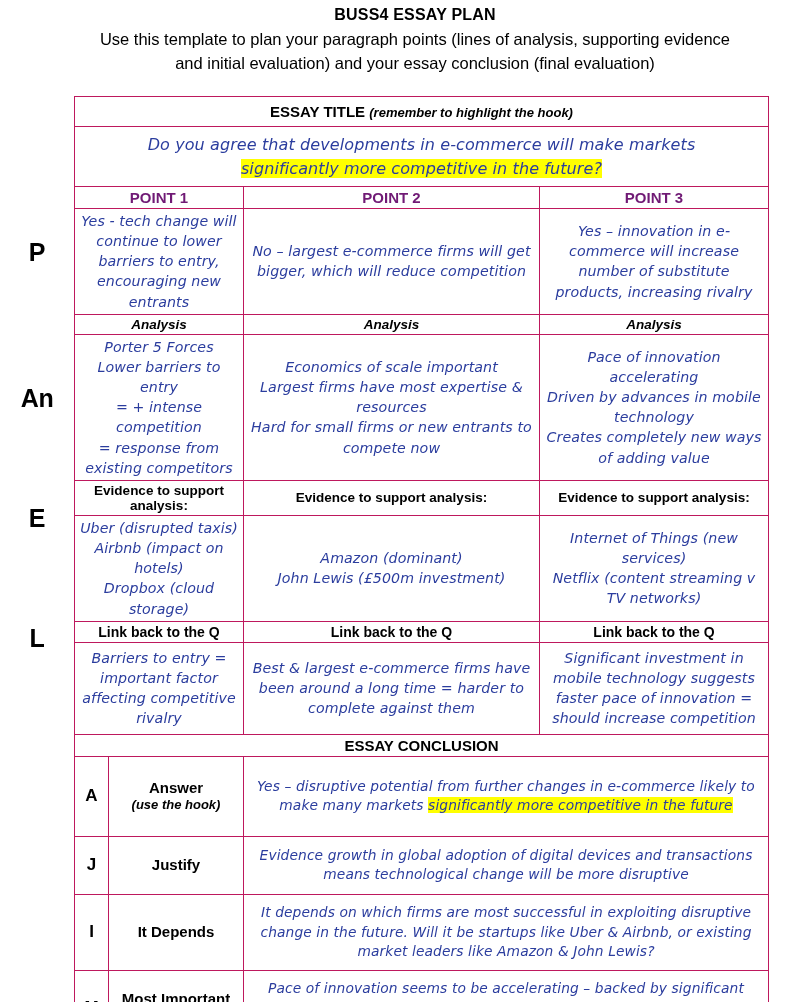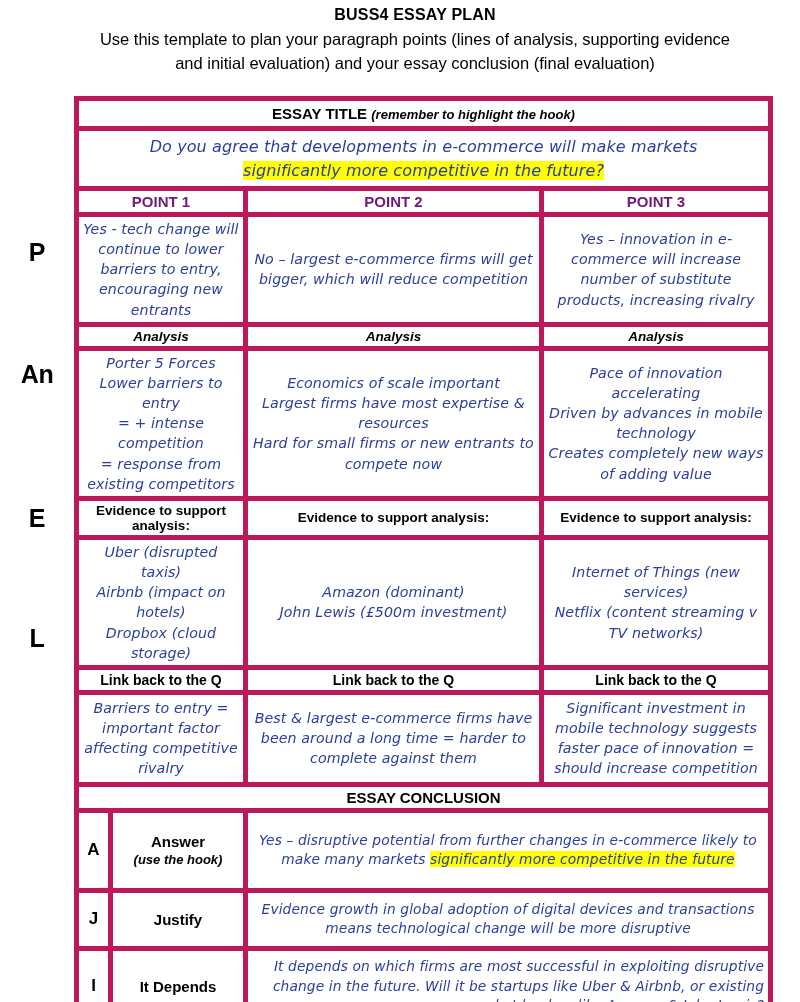--- a/index.html
+++ b/index.html
@@ -50,21 +50,21 @@
   
   .grid {
     position: absolute;
     left: 74px;
     top: 96px;
     width: 694px;
     border-collapse: collapse;
     table-layout: fixed;
   }
   .grid td {
-    border: 5px solid #be185d;
+    border: 1px solid #be185d;
     background: #ffffff;
     padding: 2px 4px;
     vertical-align: middle;
     text-align: center;
   }
   
   .grid tr.band td { border-top-color: #8a8a8a; }
 
   .hdr {
     font-weight: bold;
@@ -146,21 +146,21 @@
 </style>
 </head>
 <body>
 
 <div id="page">
 
   <div class="doc-title">BUSS4 ESSAY PLAN</div>
   <div class="doc-sub">Use this template to plan your paragraph points (lines of analysis, supporting evidence and initial evaluation) and your essay conclusion (final evaluation)</div>
 
   <div class="spine" style="top:238px;">P</div>
-  <div class="spine" style="top:360px;">An</div>
+  <div class="spine" style="top:384px;">An</div>
   <div class="spine" style="top:504px;">E</div>
   <div class="spine" style="top:624px;">L</div>
 
   <table class="grid">
     <colgroup>
       <col style="width:34px">
       <col style="width:135px">
       <col style="width:60px">
       <col style="width:236px">
       <col style="width:229px">
@@ -257,21 +257,21 @@
 
     <tr>
       <td class="aj-letter">J</td>
       <td class="aj-label">Justify</td>
       <td colspan="3" class="hand tight" style="height:58px; text-align:center;">Evidence growth in global adoption of digital devices and transactions means technological change will be more disruptive</td>
     </tr>
 
     <tr>
       <td class="aj-letter">I</td>
       <td class="aj-label">It Depends</td>
-      <td colspan="3" class="hand tight" style="height:76px; text-align:right;">It depends on which firms are most successful in exploiting disruptive change in the future. Will it be startups like Uber &amp; Airbnb, or existing market leaders like Amazon &amp; John Lewis?</td>
+      <td colspan="3" class="hand tight" style="height:76px; text-align:center;">It depends on which firms are most successful in exploiting disruptive change in the future. Will it be startups like Uber &amp; Airbnb, or existing market leaders like Amazon &amp; John Lewis?</td>
     </tr>
 
     <tr>
       <td class="aj-letter">M</td>
       <td class="aj-label">Most Important Reason</td>
       <td colspan="3" class="hand tight" style="height:76px; text-align:center;">Pace of innovation seems to be accelerating – backed by significant investment – which will challenge the business models of many traditional products and services in the future</td>
     </tr>
 
   </tbody>
     </table>

